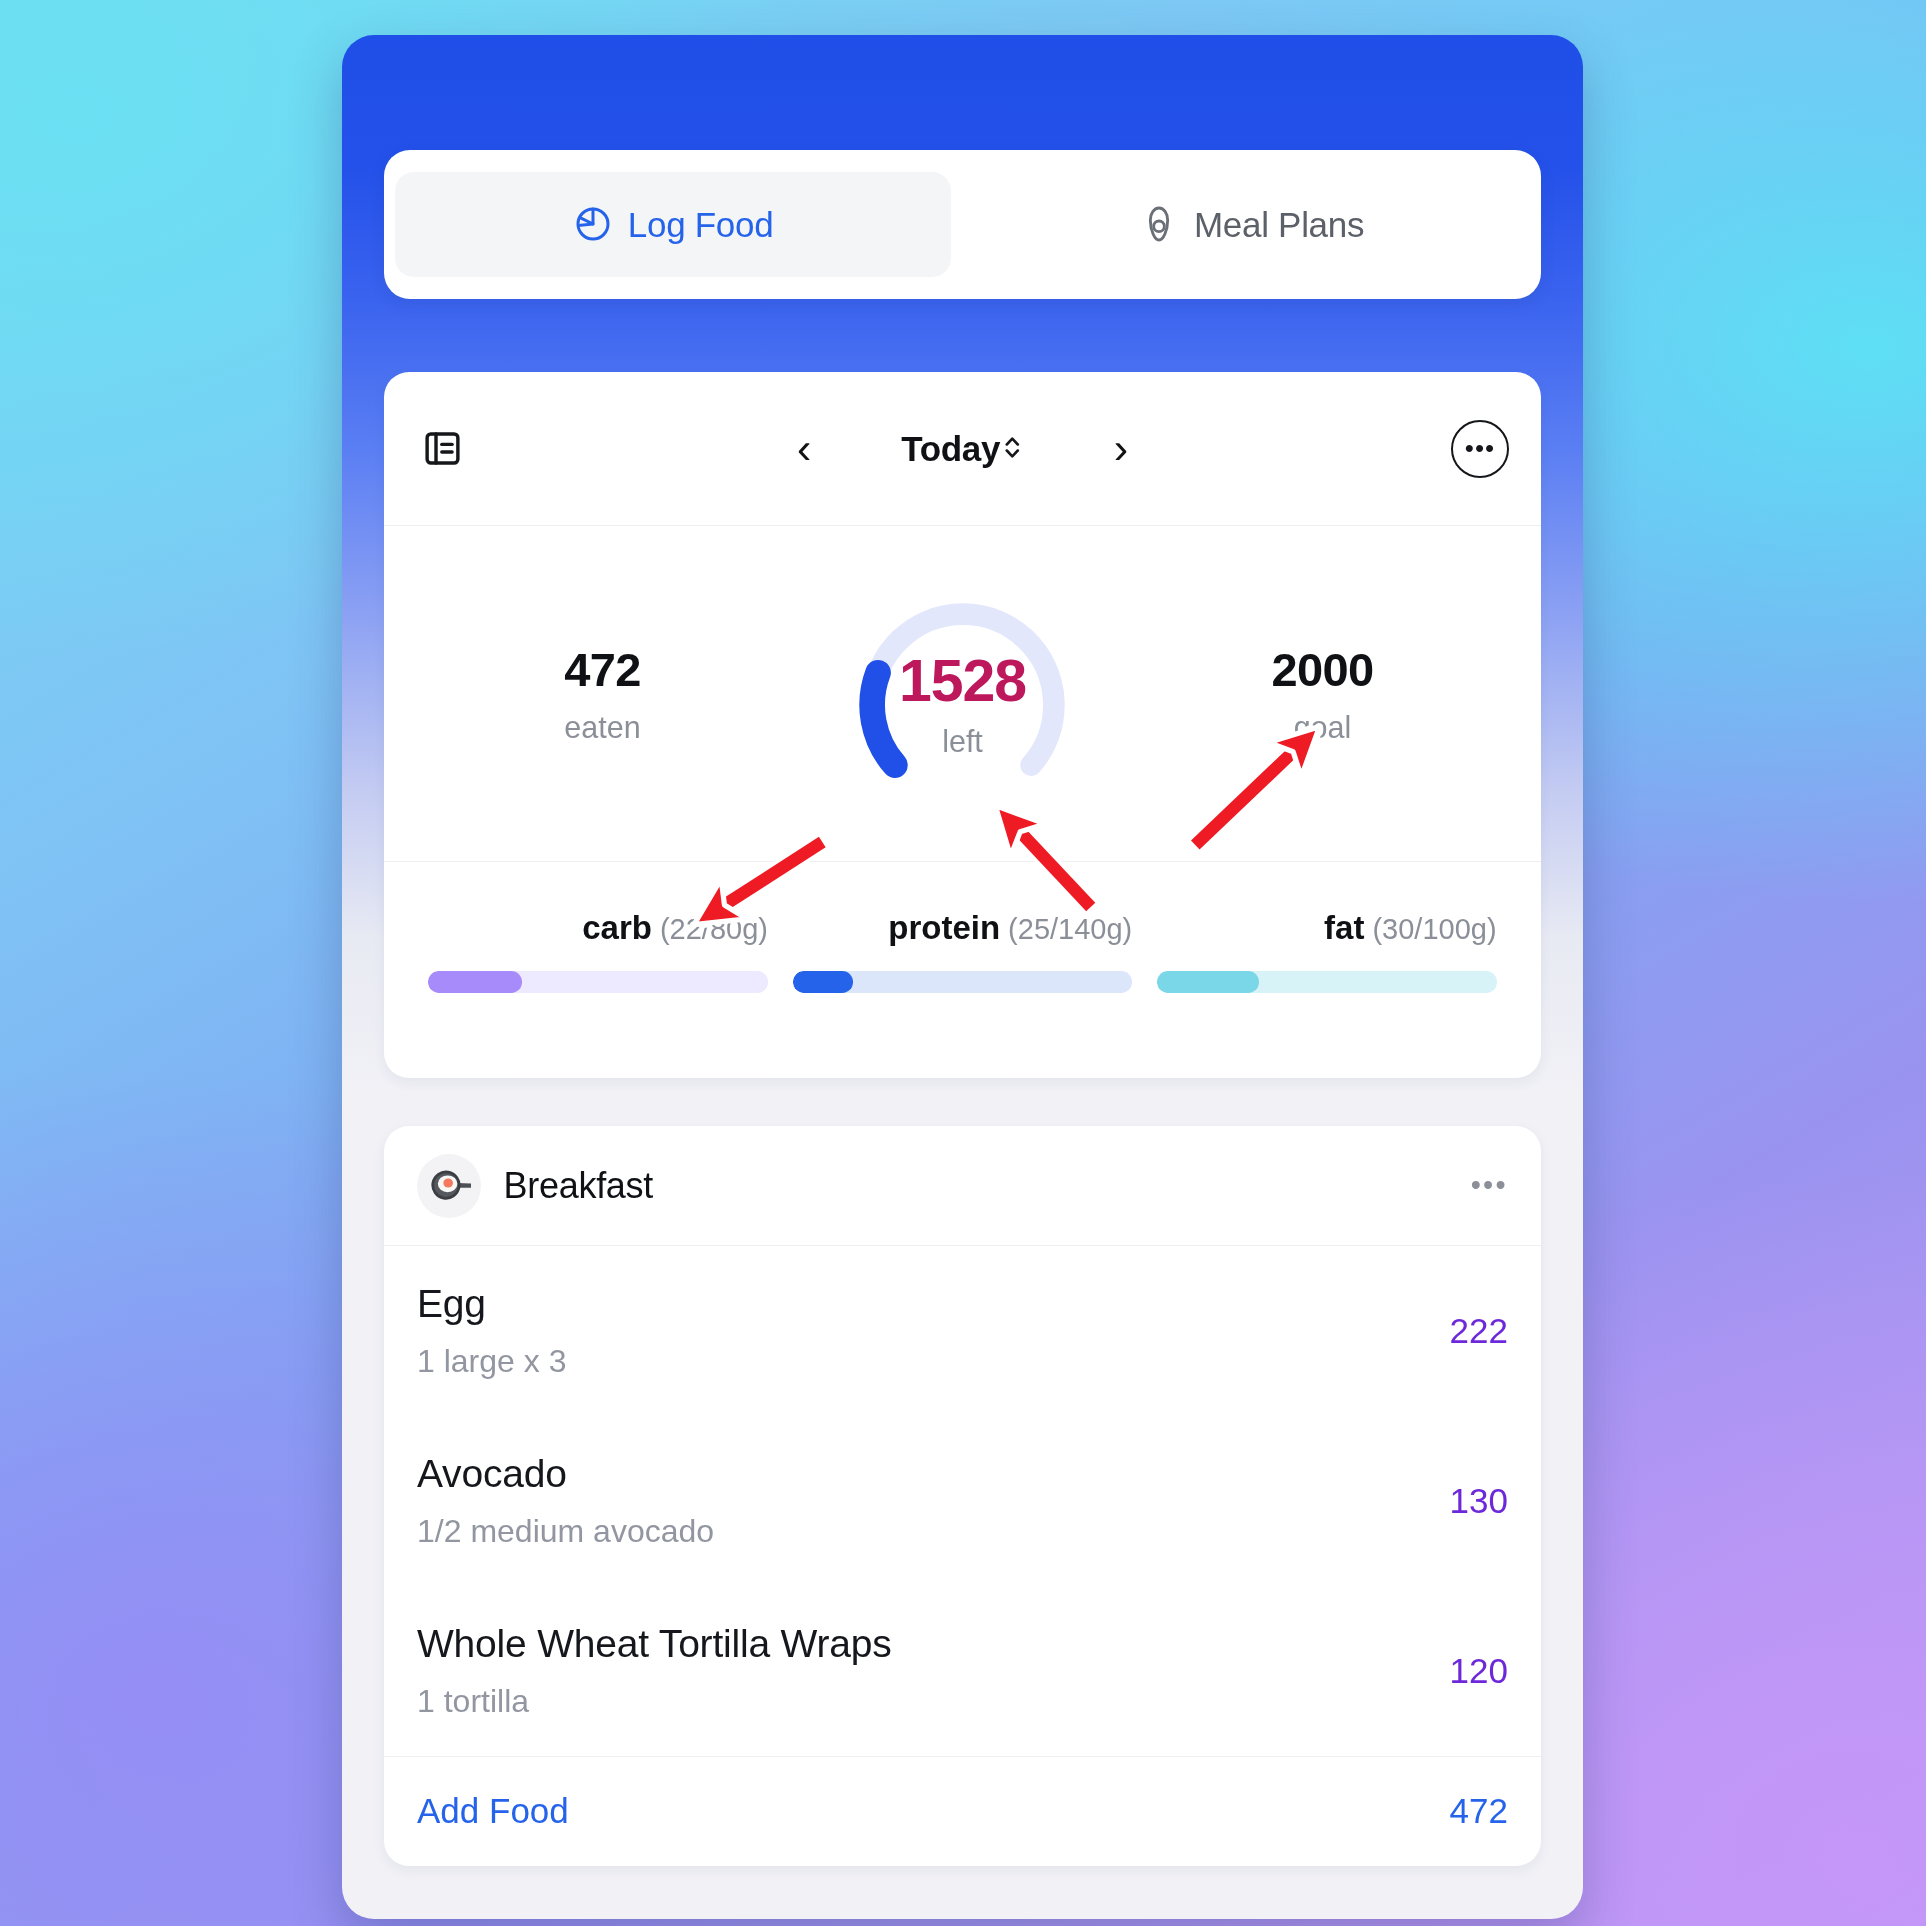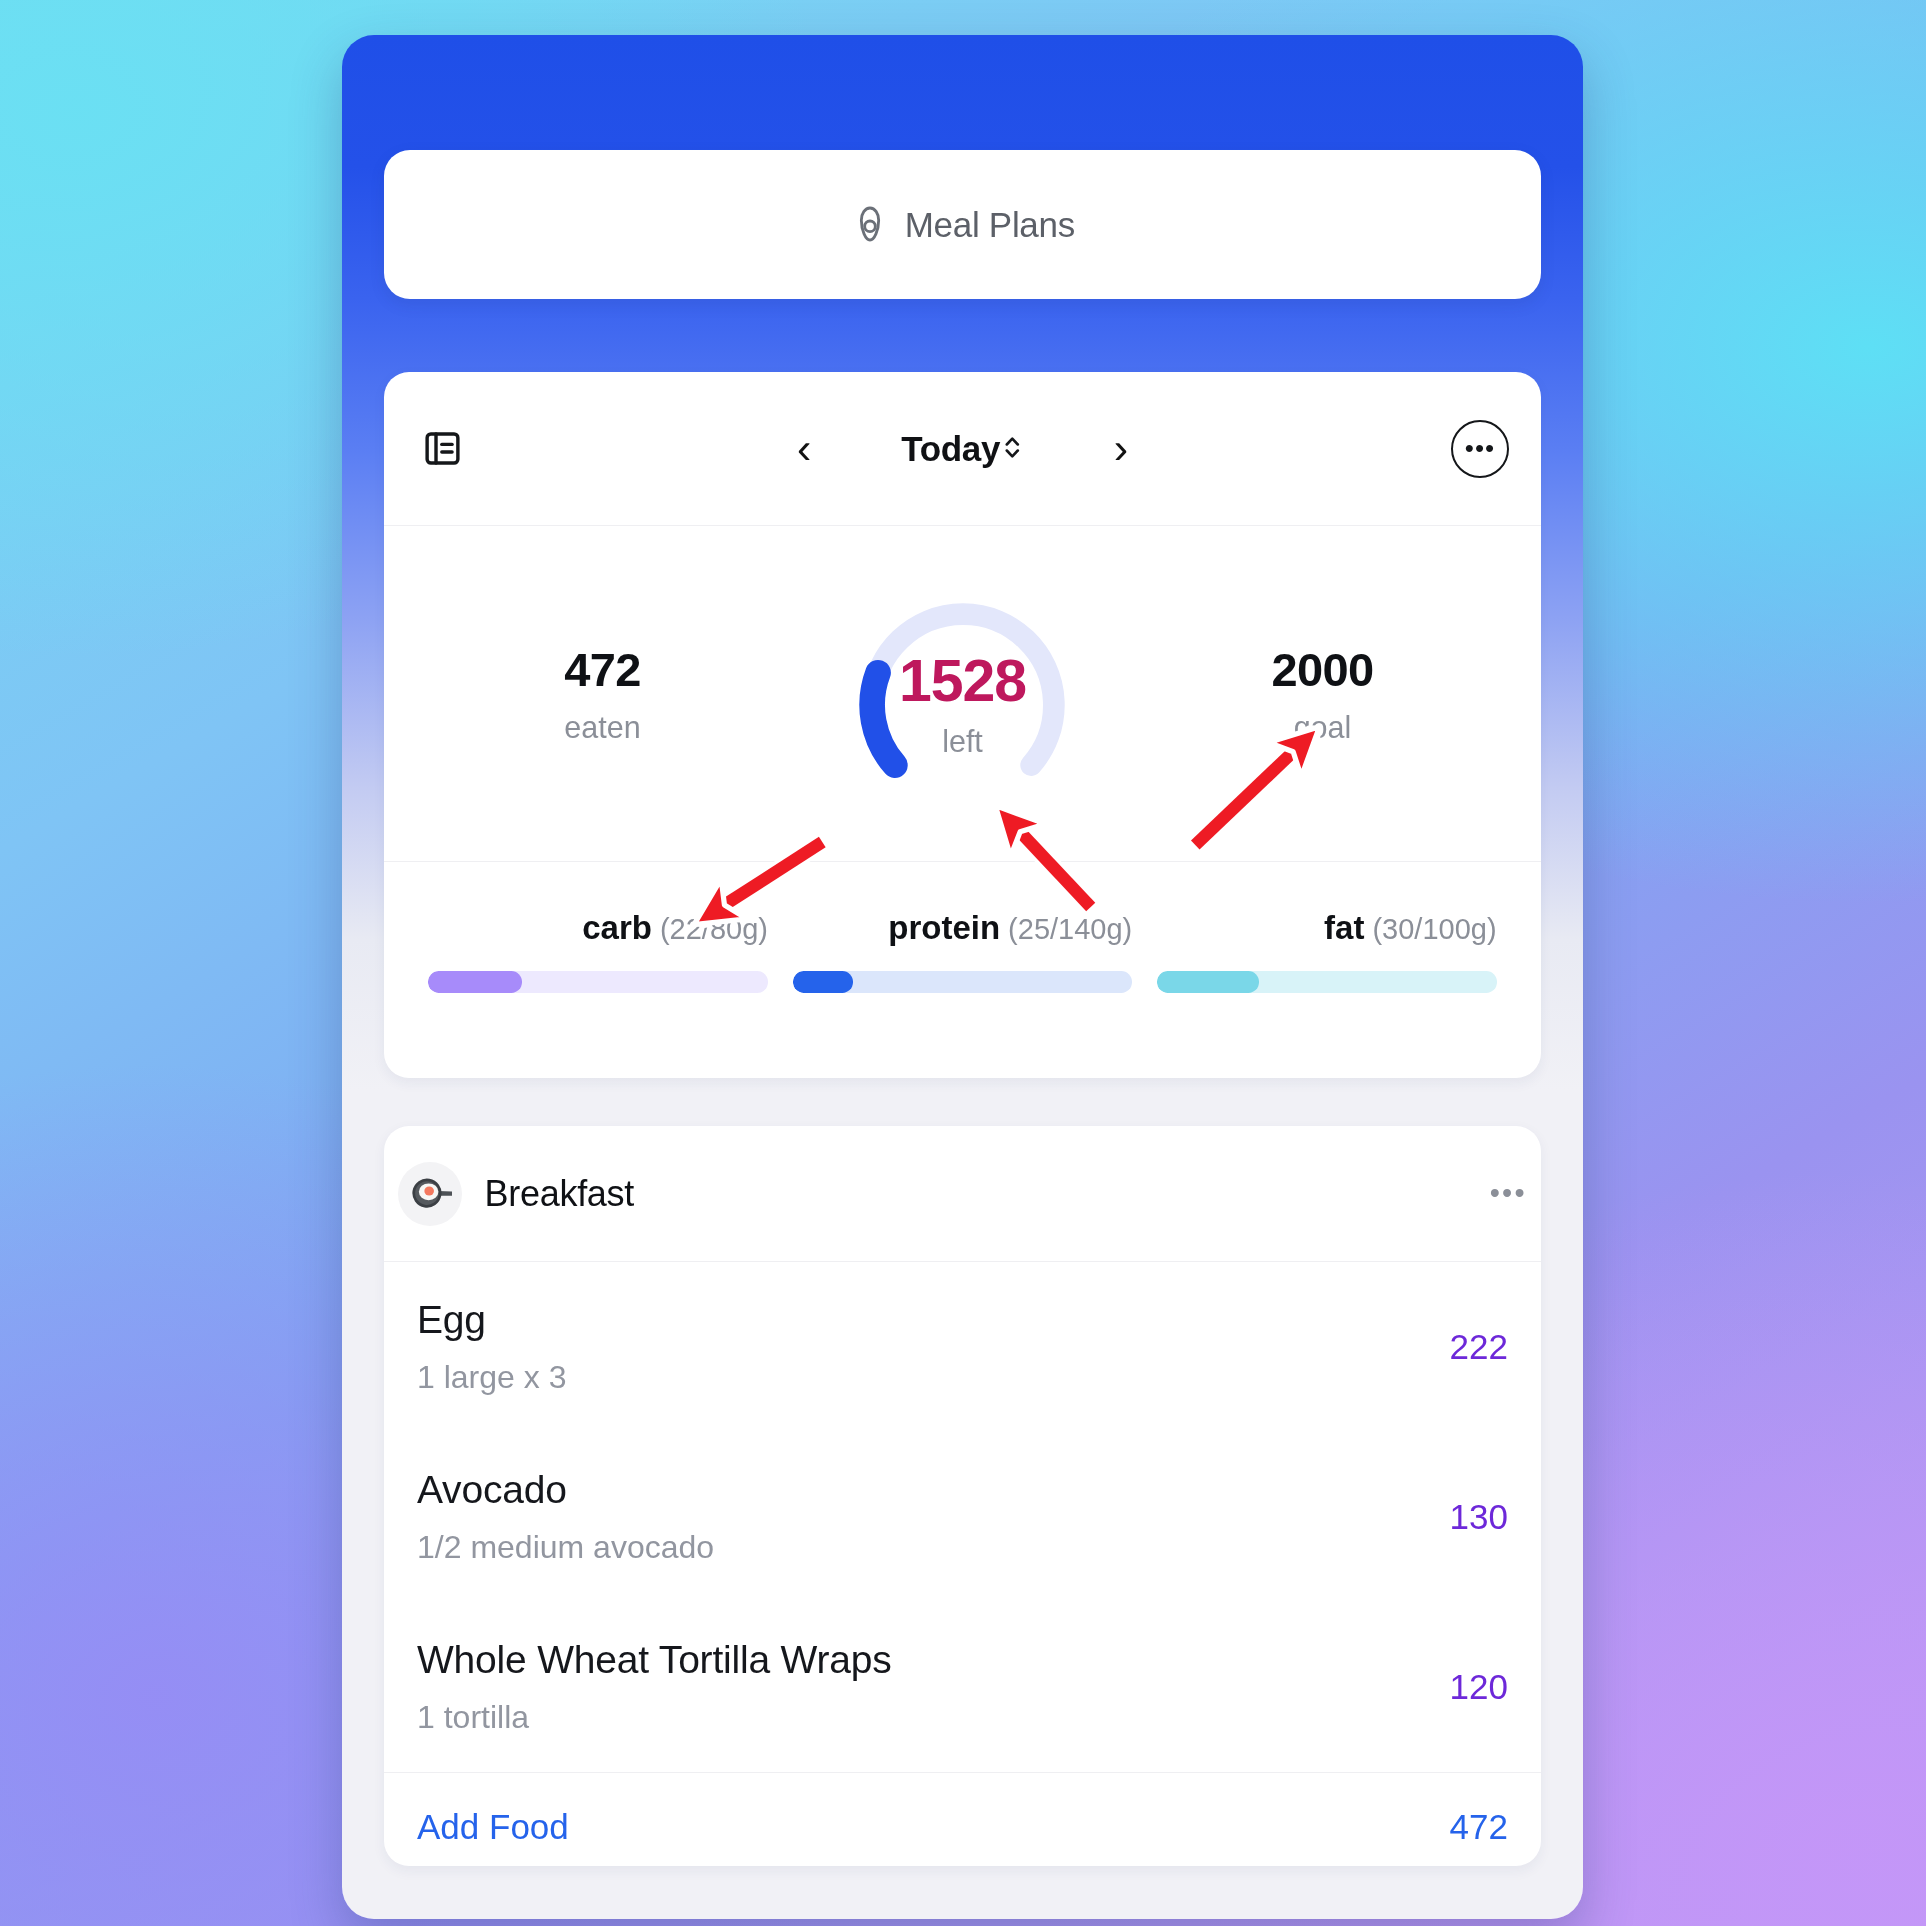--- a/index.html
+++ b/index.html
@@ -138,21 +138,21 @@
   .macro { flex: 1; padding: 0 12.4px; box-sizing: border-box; }
   .macro-label-line { text-align: right; white-space: nowrap; }
   .macro-name { font-size: 33px; font-weight: 700; color: #0f1115; }
   .macro-amt { font-size: 29px; color: #8b8f98; margin-left: 8px; }
   .macro-track { margin-top: 24px; height: 21.5px; border-radius: 10.7px; overflow: hidden; }
   .macro-fill { height: 100%; border-radius: 10.7px; }
 
   
   #meal-card { left: 42px; top: 1091px; width: 1157px; height: 740px; }
   #meal-head {
-    height: 136px; display: flex; align-items: center; padding: 0 14px;
+    height: 120px; display: flex; align-items: center; padding: 0 33px;
     border-bottom: 1.1px solid #efeff2; box-sizing: border-box;
   }
   #meal-avatar {
     width: 64px; height: 64px; border-radius: 50%; background: #f3f3f5;
     display: flex; align-items: center; justify-content: center; margin-right: 22.6px;
   }
   #meal-title { font-size: 36px; font-weight: 500; color: #0f1115; letter-spacing: -0.3px; }
   #meal-more { margin-left: auto; font-size: 29px; color: #8b8f98; letter-spacing: 2.3px; line-height: 0.3; cursor: pointer; }
 
   .food-row {
@@ -175,20 +175,30 @@
 </style>
 </head>
 <body>
 
 <div id="wallpaper">
 
   <div id="app-window">
 
     <div id="tab-card">
 
+      <div class="tab active">
+        <span>
+          <svg width="40" height="40" viewBox="0 0 24 24" fill="none" stroke="#2563eb" stroke-width="1.8" stroke-linecap="round" stroke-linejoin="round">
+            <circle cx="12" cy="12" r="9"></circle>
+            <path d="M12 3 L12 12 L4.2 8.2"></path>
+            <path d="M12 12 L3.2 12.9"></path>
+          </svg>
+        </span>
+        <span class="tab-label">Log Food</span>
+      </div>
 
       <div class="tab">
         <span>
           <svg width="40" height="40" viewBox="0 0 24 24" fill="none" stroke="#6b7078" stroke-width="1.7" stroke-linecap="round" stroke-linejoin="round">
             <path d="M12 2.4c-3.0 0-5.2 3.4-5.2 7.3 0 6.0 2.6 11.9 5.2 11.9s5.2-5.9 5.2-11.9c0-3.9-2.2-7.3-5.2-7.3z"></path>
             <circle cx="12" cy="13.4" r="3.2"></circle>
           </svg>
         </span>
         <span class="tab-label">Meal Plans</span>
       </div>

